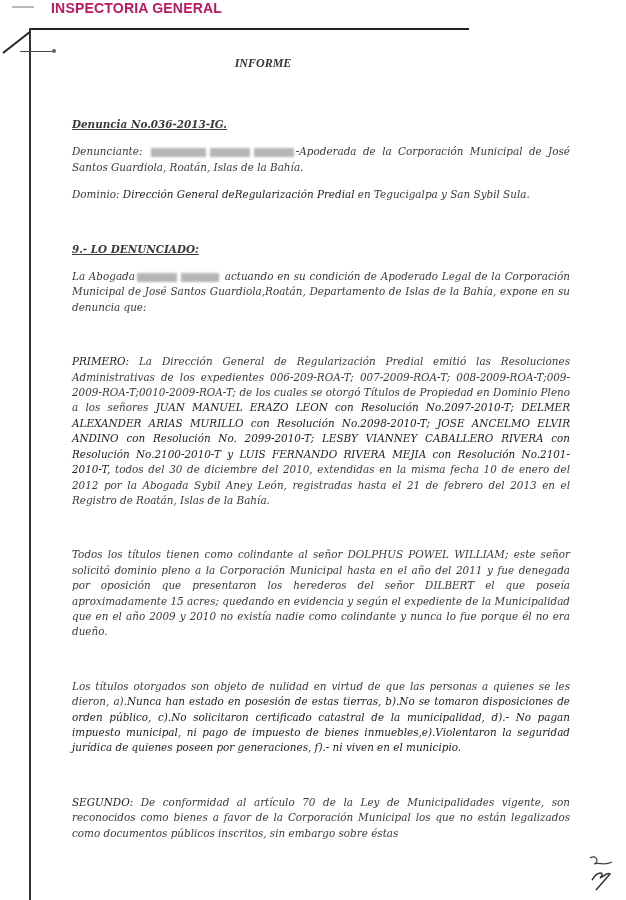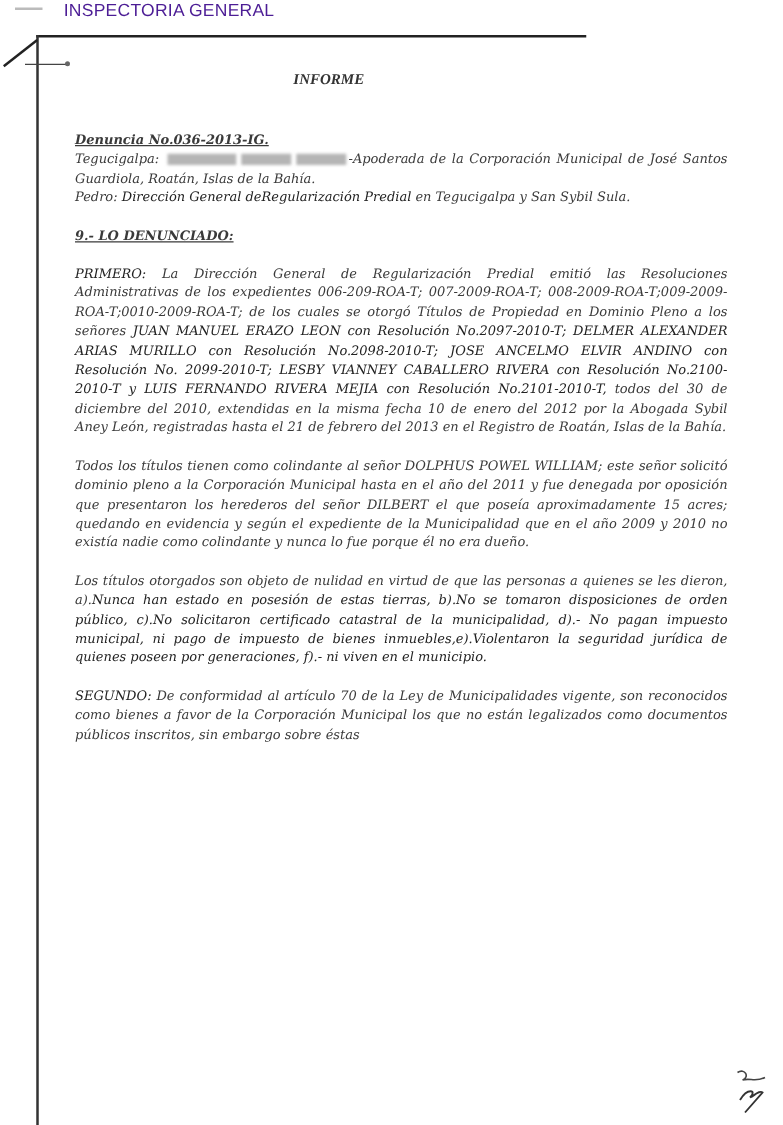--- a/index.html
+++ b/index.html
@@ -3,36 +3,36 @@
 <meta charset="utf-8">
 <style>
   html, body { margin: 0; padding: 0; }
   body {
     width: 626px; height: 900px; background: #ffffff; position: relative; overflow: hidden;
     font-family: "DejaVu Serif", serif; color: #2a2a2a;
   }
   .header-logo { position: absolute; left: 12px; top: 0; width: 22px; height: 6px; border-bottom: 2px solid #bbb; }
   .org-name {
     position: absolute; left: 51px; top: 0; font-family: "Liberation Sans", sans-serif;
-    font-weight: normal; font-size: 14px; color: #4c1d95; letter-spacing: 0.2px;
+    font-weight: bold; font-size: 14px; color: #be185d; letter-spacing: 0.2px;
   }
   .frame-top { position: absolute; left: 29px; top: 28px; width: 440px; height: 2px; background: #222; }
   .frame-left { position: absolute; left: 29px; top: 28px; width: 2px; height: 872px; background: #333; }
   .frame-diag { position: absolute; left: 3px; top: 40px; width: 34px; height: 2px; background: #222; transform: rotate(-38deg); transform-origin: left center; top: 52px; }
   .frame-tick { position: absolute; left: 20px; top: 51px; width: 34px; height: 1px; background: #444; }
   .frame-tick-dot { position: absolute; left: 52px; top: 49px; width: 4px; height: 4px; border-radius: 2px; background: #666; }
   .doc-title {
     position: absolute; left: 0; width: 526px; top: 56px; text-align: center;
     font-family: "Liberation Serif", serif; font-style: italic; font-weight: bold; font-size: 12px; color: #333;
   }
   .content {
     position: absolute; left: 60px; top: 105px; width: 522px;
     font-style: italic; font-size: 10.4px; line-height: 15.4px; color: #3a3a3a; text-align: justify;
   }
-  .content p { margin: 0; }
+  .content p { margin: 12px; }
   .gap { height: 15px; }
   .u { text-decoration: underline; font-weight: bold; }
   .b { font-weight: normal; color: #222; }
   .redact { display: inline-block; height: 9px; background: #b5b5b5; filter: blur(1.2px); vertical-align: middle; margin: 0 2px; }
   .sig { position: absolute; left: 586px; top: 852px; width: 30px; height: 40px; }
 </style>
 </head>
 <body>
 
 <div class="header-logo"></div>
@@ -41,24 +41,25 @@
 <div class="frame-top"></div>
 <div class="frame-left"></div>
 <div class="frame-diag"></div>
 <div class="frame-tick"></div>
 <div class="frame-tick-dot"></div>
 
 <div class="doc-title">INFORME</div>
 
 <div class="content">
   <p><span class="u">Denuncia No.036-2013-IG.</span></p>
-  <p><span>Tegucigalpa:</span> <span class="redact" style="width:55px"></span><span class="redact" style="width:40px"></span><span class="redact" style="width:40px"></span><span>-Apoderada de la Corporación Municipal de José Santos Guardiola, Roatán, Islas de la Bahía.</span></p>
-  <p><span>Pedro:</span> <span class="b">Dirección General deRegularización Predial</span><span> en Tegucigalpa y San Sybil Sula.</span></p>
+  <p><span>Denunciante:</span> <span class="redact" style="width:55px"></span><span class="redact" style="width:40px"></span><span class="redact" style="width:40px"></span><span>-Apoderada de la Corporación Municipal de José Santos Guardiola, Roatán, Islas de la Bahía.</span></p>
+  <p><span>Dominio:</span> <span class="b">Dirección General deRegularización Predial</span><span> en Tegucigalpa y San Sybil Sula.</span></p>
   <div class="gap"></div>
   <p><span class="u">9.- LO DENUNCIADO:</span></p>
+  <p><span>La Abogada</span><span class="redact" style="width:40px"></span><span class="redact" style="width:38px"></span><span> actuando en su condición de Apoderado Legal de la Corporación Municipal de José Santos Guardiola,Roatán, Departamento de Islas de la Bahía, expone en su denuncia que:</span></p>
   <div class="gap"></div>
   <p><span class="b">PRIMERO:</span><span> La Dirección General de Regularización Predial emitió las Resoluciones Administrativas de los expedientes 006-209-ROA-T; 007-2009-ROA-T; 008-2009-ROA-T;009-2009-ROA-T;0010-2009-ROA-T; de los cuales se otorgó Títulos de Propiedad en Dominio Pleno a los señores </span><span class="b">JUAN MANUEL ERAZO LEON con Resolución No.2097-2010-T; DELMER ALEXANDER ARIAS MURILLO con Resolución No.2098-2010-T; JOSE ANCELMO ELVIR ANDINO con Resolución No. 2099-2010-T; LESBY VIANNEY CABALLERO RIVERA con Resolución No.2100-2010-T y LUIS FERNANDO RIVERA MEJIA con Resolución No.2101-2010-T,</span><span> todos del 30 de diciembre del 2010, extendidas en la misma fecha 10 de enero del 2012 por la Abogada Sybil Aney León, registradas hasta el 21 de febrero del 2013 en el Registro de Roatán, Islas de la Bahía.</span></p>
   <div class="gap"></div>
   <p>Todos los títulos tienen como colindante al señor DOLPHUS POWEL WILLIAM; este señor solicitó dominio pleno a la Corporación Municipal  hasta en el año del 2011 y fue denegada por oposición que presentaron los herederos del señor DILBERT el que poseía aproximadamente 15 acres; quedando en evidencia y según el expediente de la Municipalidad que en el año 2009 y 2010 no existía nadie como colindante y nunca lo fue porque él no era dueño.</p>
   <div class="gap"></div>
   <p><span>Los títulos otorgados son objeto de nulidad en virtud de que las personas a quienes se les dieron, a).</span><span class="b">Nunca han estado en posesión de estas tierras, b).No se tomaron disposiciones de orden público, c).No solicitaron certificado catastral de la municipalidad, d).- No pagan impuesto municipal,  ni pago de impuesto de bienes inmuebles,e).Violentaron la seguridad jurídica de quienes poseen por generaciones, f).- ni viven en el municipio.</span></p>
   <div class="gap"></div>
   <p><span class="b">SEGUNDO:</span><span> De conformidad al artículo 70 de la Ley de Municipalidades vigente, son reconocidos como bienes a favor de la Corporación Municipal los que no están legalizados como documentos públicos inscritos, sin embargo sobre éstas</span></p>
 </div>
 

